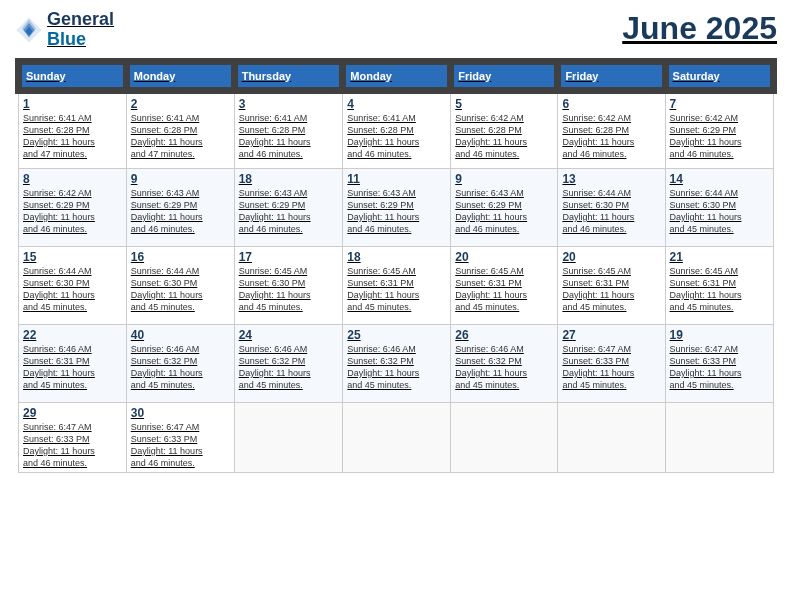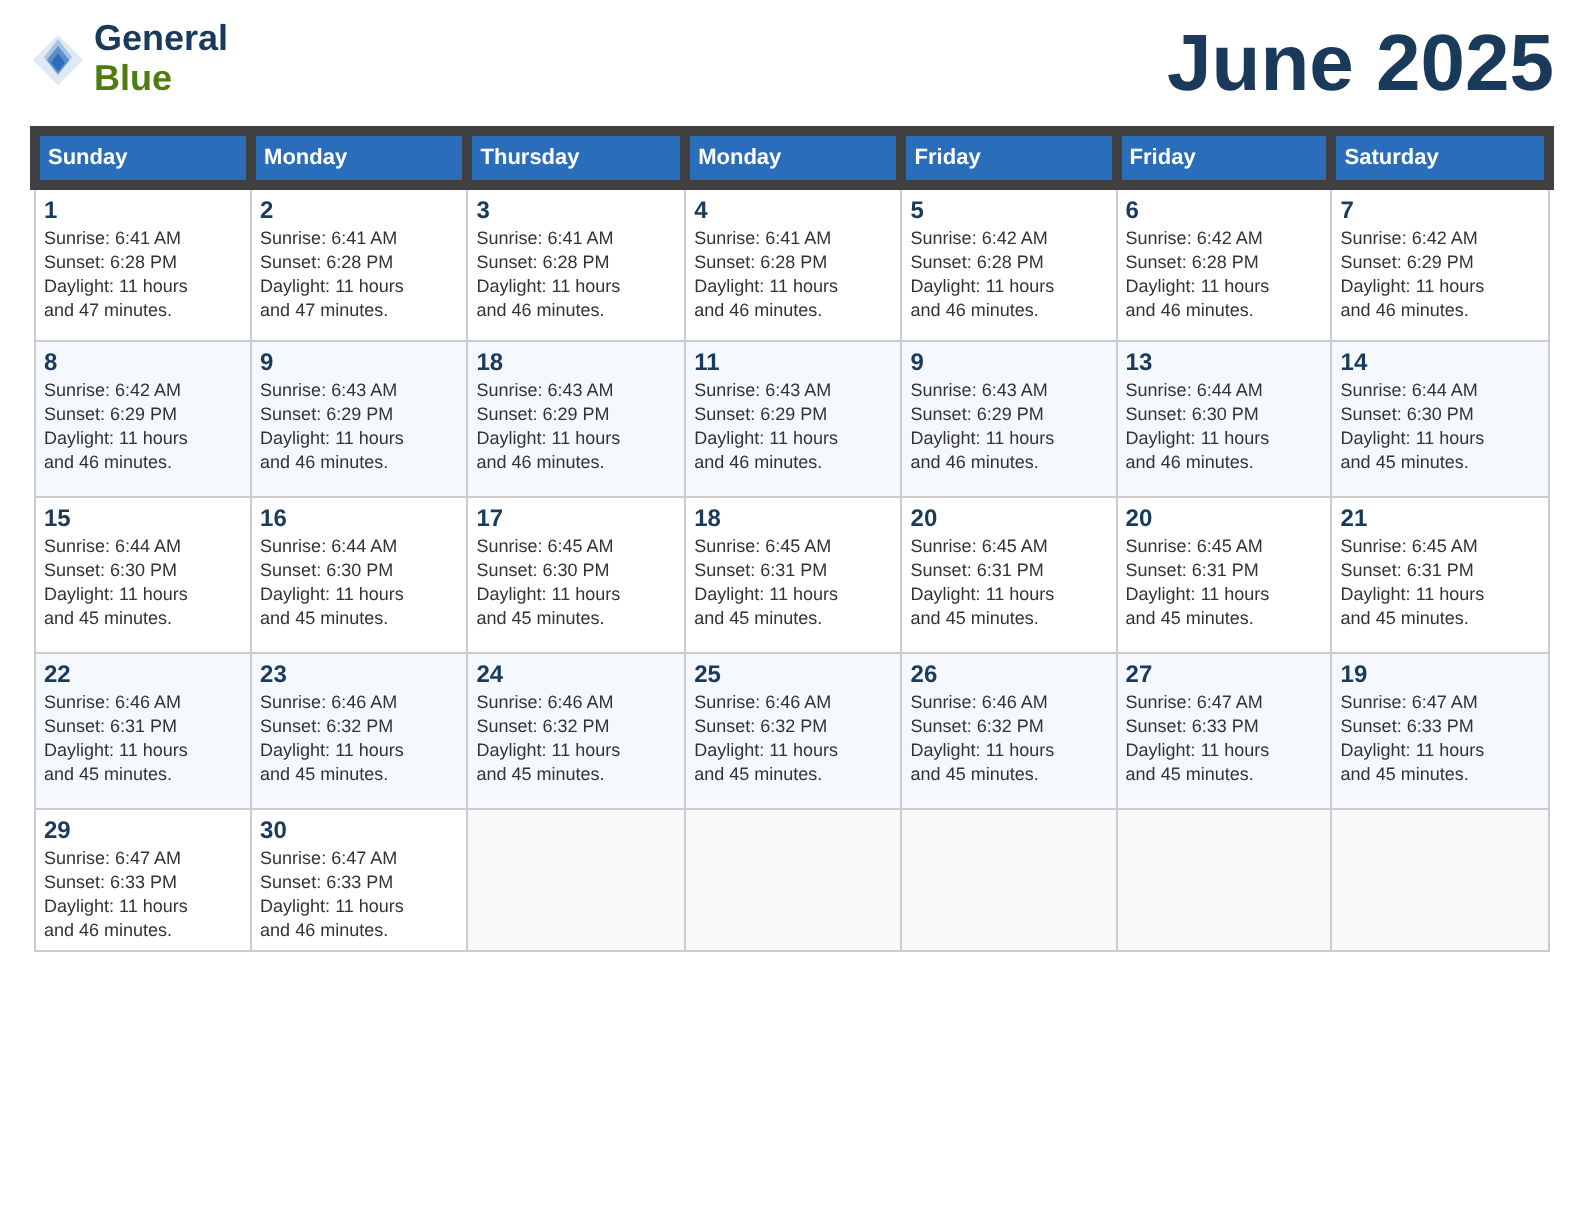--- a/index.html
+++ b/index.html
@@ -8,70 +8,71 @@
       background: #fff;
       width: 792px;
       height: 612px;
       overflow: hidden;
     }
     .page {
       width: 792px;
       height: 612px;
       background: #fff;
       padding: 10px 15px;
+      text-decoration: underline;
     }
     .header {
       display: flex;
       justify-content: space-between;
       align-items: flex-start;
       margin-bottom: 8px;
     }
     .logo {
       display: flex;
       align-items: center;
     }
     .logo-text {
       font-size: 18px;
       font-weight: bold;
       color: #1a3a5c;
       line-height: 1.1;
     }
     .logo-text span {
-      color: #4d7c0f;
+      color: #0369a1;
     }
     .logo-icon {
       width: 28px;
       height: 28px;
       margin-right: 4px;
     }
     .title-block {
       text-align: right;
     }
     .month-title {
-      font-size: 40px;
+      font-size: 32px;
       font-weight: bold;
       color: #1a3a5c;
     }
     .location-title {
       font-size: 16px;
       color: #444;
     }
     .calendar {
       width: 100%;
       border-collapse: collapse;
       font-size: 9.5px;
     }
     .calendar th {
       background: #2a6ebb;
       color: #fff;
       padding: 5px 4px;
       text-align: left;
       font-size: 11px;
       font-weight: bold;
-      border: 5px solid #404040;
+      border: 7px solid #404040;
     }
     .calendar td {
       border: 1px solid #ccc;
       vertical-align: top;
       padding: 3px 4px;
       width: 113px;
       height: 78px;
       background: #fff;
     }
     .calendar tr:nth-child(even) td {
@@ -221,21 +222,21 @@
             <span class="day-num">21</span>
             <div class="day-info">Sunrise: 6:45 AM<br>Sunset: 6:31 PM<br>Daylight: 11 hours<br>and 45 minutes.</div>
           </td>
         </tr>
         <tr>
           <td>
             <span class="day-num">22</span>
             <div class="day-info">Sunrise: 6:46 AM<br>Sunset: 6:31 PM<br>Daylight: 11 hours<br>and 45 minutes.</div>
           </td>
           <td>
-            <span class="day-num">23</span>
+            <span class="day-num">40</span>
             <div class="day-info">Sunrise: 6:46 AM<br>Sunset: 6:32 PM<br>Daylight: 11 hours<br>and 45 minutes.</div>
           </td>
           <td>
             <span class="day-num">24</span>
             <div class="day-info">Sunrise: 6:46 AM<br>Sunset: 6:32 PM<br>Daylight: 11 hours<br>and 45 minutes.</div>
           </td>
           <td>
             <span class="day-num">25</span>
             <div class="day-info">Sunrise: 6:46 AM<br>Sunset: 6:32 PM<br>Daylight: 11 hours<br>and 45 minutes.</div>
           </td>

